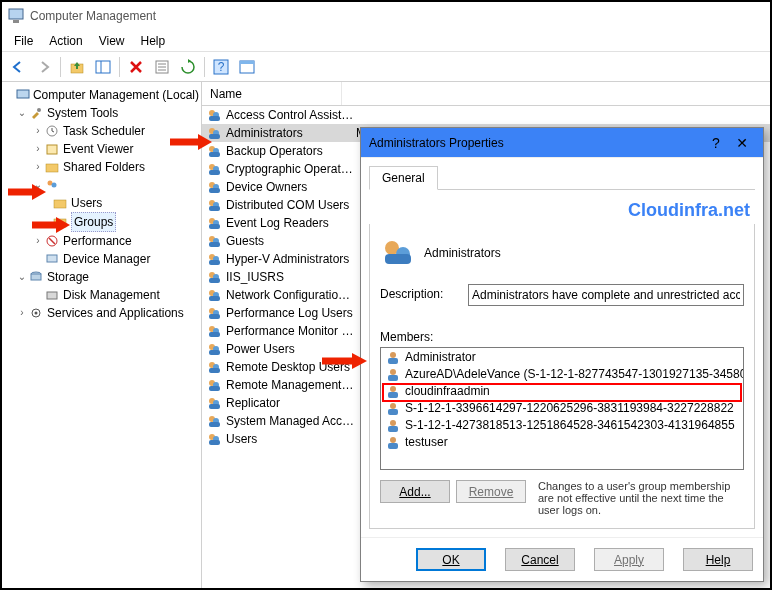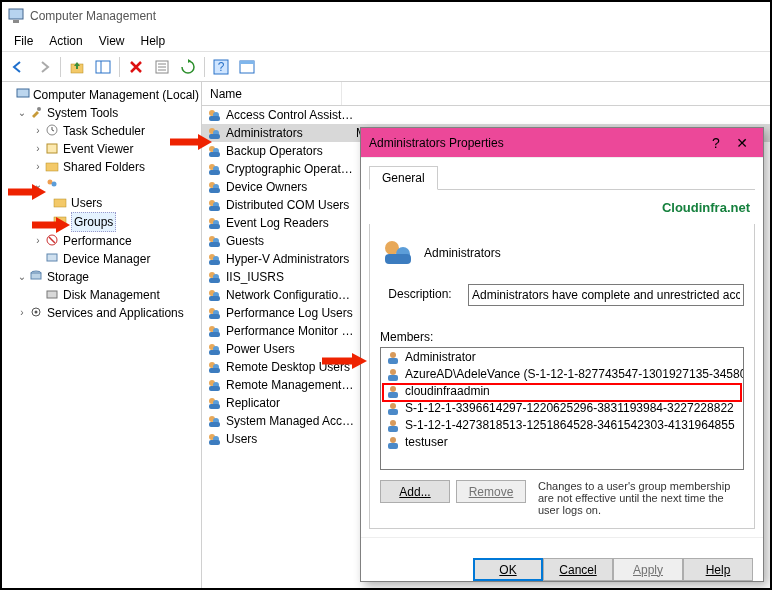--- a/index.html
+++ b/index.html
@@ -19,21 +19,21 @@
 .toolbar .tbtn { width: 24px; height: 24px; display: flex; align-items: center; justify-content: center; border: 1px solid transparent; }
 .toolbar .sep { width: 1px; height: 20px; background: #d0d0d0; margin: 0 2px; }
 
 
 .content { display: flex; height: calc(100% - 80px); }
 .tree { width: 200px; border-right: 1px solid #d0d0d0; padding: 4px 2px; overflow: hidden; }
 .listpane { flex: 1; position: relative; }
 
 
 .tree ul { list-style: none; }
-.tree li { white-space: nowrap; line-height: 18px; display: flex; }
+.tree li { white-space: nowrap; line-height: 18px; display: flex; align-items: center; }
 .tree li > .indent { display: inline-block; }
 .tree .twisty { width: 12px; display: inline-block; text-align: center; color: #666; font-size: 10px; }
 .tree .nicon { width: 16px; height: 16px; display: inline-flex; align-items: center; justify-content: center; margin-right: 3px; }
 .tree .sel { background: #e5f3ff; border: 1px dotted #99c; padding: 0 2px; }
 
 
 .listhdr { height: 24px; border-bottom: 1px solid #d0d0d0; display: flex; align-items: center; }
 .listhdr .col { padding: 0 8px; border-right: 1px solid #e8e8e8; height: 100%; display: flex; align-items: center; }
 .listhdr .col.name { width: 140px; }
 .listhdr .col.desc { flex: 1; }
@@ -41,50 +41,50 @@
 
 .listbody { overflow-y: auto; height: calc(100% - 24px); }
 .row { height: 18px; display: flex; align-items: center; padding-left: 4px; }
 .row .ricon { width: 16px; height: 16px; margin-right: 4px; flex-shrink: 0; }
 .row.sel { background: #d8d8d8; }
 .row .rname { width: 130px; white-space: nowrap; overflow: hidden; text-overflow: ellipsis; }
 .row .rdesc { flex: 1; white-space: nowrap; overflow: hidden; color: #000; }
 
 
 .dialog { position: absolute; left: 358px; top: 125px; width: 404px; height: 455px; background: #fff; border: 1px solid #808080; box-shadow: 4px 4px 10px rgba(0,0,0,.3); display: flex; flex-direction: column; }
-.dlg-title { height: 30px; background: #ec4899; display: flex; align-items: center; padding: 0 8px; border-bottom: 1px solid #eee; }
+.dlg-title { height: 30px; background: #3b82f6; display: flex; align-items: center; padding: 0 8px; border-bottom: 1px solid #eee; }
 .dlg-title .dtxt { flex: 1; }
 .dlg-title .dbtn { width: 26px; text-align: center; font-size: 14px; }
 .dlg-body { flex: 1; padding: 8px; background: #fff; display: flex; flex-direction: column; gap: 34px; }
 .tabhdr { display: flex; border-bottom: 1px solid #ccc; }
 .tab { padding: 4px 12px; border: 1px solid #ccc; border-bottom: 1px solid #fff; background: #fff; margin-bottom: -1px; }
 .tabpage { border: 1px solid #ccc; border-top: none; flex: 1; padding: 12px 10px; display: flex; flex-direction: column; }
 .grp-head { display: flex; align-items: center; gap: 10px; margin-bottom: 14px; }
 .grp-head .gicon { width: 34px; height: 34px; }
 .descrow { display: flex; align-items: flex-start; gap: 8px; margin-bottom: 12px; }
-.descrow label { width: 80px; padding-top: 3px; text-align: center; }
+.descrow label { width: 80px; padding-top: 3px; }
 .descrow input { flex: 1; border: 1px solid #7a7a7a; padding: 3px; font-size: 12px; }
 .members { flex: 1; display: flex; flex-direction: column; margin-top: 12px; }
 .members .mbox { border: 1px solid #7a7a7a; flex: 1; overflow: auto; padding: 2px; background: #fff; }
 .mrow { height: 17px; display: flex; padding: 0 2px; white-space: nowrap; }
 .mrow .micon { width: 16px; height: 16px; margin-right: 4px; flex-shrink: 0; }
 .mrow.hl { outline: 2px solid #f00; outline-offset: -1px; }
 .btnrow { display: flex; align-items: flex-start; gap: 6px; margin-top: 10px; }
 .btn { min-width: 70px; height: 23px; border: 1px solid #adadad; background: #e1e1e1; padding: 0 10px; text-decoration: underline; }
 .btn.disabled { color: #737373; background: #efefef; }
 .btn.primary { border: 2px solid #0078d7; background: #e1e1e1; }
 .note { flex: 1; font-size: 11px; color: #333; padding-left: 6px; }
-.dlg-buttons { height: 44px; display: flex; align-items: flex-end; justify-content: flex-end; gap: 0; padding: 0 10px; border-top: 1px solid #eee; }
+.dlg-buttons { height: 44px; display: flex; align-items: center; justify-content: flex-end; gap: 19px; padding: 0 10px; border-top: 1px solid #eee; }
 
 
 .arrow { position: absolute; pointer-events: none; }
 .arrow svg { display: block; }
 
 
-.wm { position: absolute; right: 20px; top: 198px; color: #15803d; font-size: 13px; font-weight: 600; z-index: 50; margin-left: 15px; }
+.wm { position: absolute; right: 20px; top: 198px; color: #3b82f6; font-size: 18px; font-weight: 600; z-index: 50; margin-left: 15px; }
 
 
 .folder { fill: #f3c969; stroke: #b58b1c; stroke-width: .5; }
 </style>
 </head>
 <body>
 
 <div class="titlebar">
   <span class="tb-icon">
     <svg width="16" height="16">

